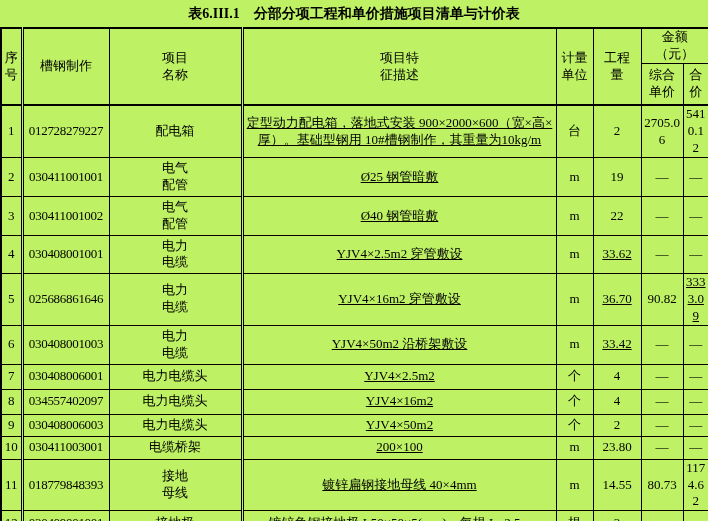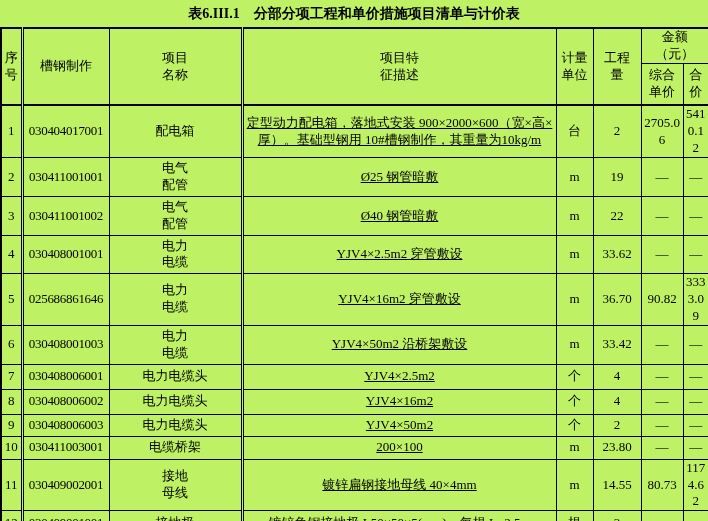--- a/index.html
+++ b/index.html
@@ -23,21 +23,21 @@
   }
   .boq thead th{white-space:pre-line;margin-top:20px;}
   thead tr.h2 th, thead th.rs{border-bottom:2px solid #000;}
   .dbl-left{border-left:3px double #000 !important;}
   .c-name{white-space:pre;}
   .c-desc{text-align:left;padding:0 3px;text-decoration:underline;}
   .c-code{font-size:13px;padding:0 1px;letter-spacing:-0.3px;}
   .c-qty{font-size:12px;}
   .c-up{font-size:12px;padding:0 5px;word-break:break-all;line-height:1.25;margin-left:16px;}
   .c-total{font-size:12px;padding:0;word-break:break-all;line-height:1.25;border-radius:6px;}
-  .b{font-weight:bold;}
+  .b{font-weight:bold;text-decoration:underline;}
 </style>
 </head>
 <body>
 
 <div class="page">
   <div class="title">表6.III.1    分部分项工程和单价措施项目清单与计价表</div>
 
   <table class="boq">
     <colgroup>
       <col style="width:21px">
@@ -66,21 +66,21 @@
       </tr>
       <tr class="h2" style="height:42px">
         <th>综合
 单价</th>
         <th>合价</th>
       </tr>
     </thead>
     <tbody id="boq-body">
         <tr style="height: 44px;">
           <td class="c-seq">1</td>
-          <td class="c-code dbl-left">030404017001</td>
+          <td class="c-code dbl-left">012728279227</td>
           <td class="c-name">配电箱</td>
           <td class="c-desc dbl-left">定型动力配电箱，落地式安装 900×2000×600（宽×高×厚）。基础型钢用 10#槽钢制作，其重量为10kg/m</td>
           <td class="c-unit">台</td>
           <td class="c-qty">2</td>
           <td class="c-up">2705.06</td>
           <td class="c-total">5410.12</td>
         </tr>
         <tr style="height: 39px;">
           <td class="c-seq">2</td>
           <td class="c-code dbl-left">030411001001</td>
@@ -141,21 +141,21 @@
           <td class="c-code dbl-left">030408006001</td>
           <td class="c-name">电力电缆头</td>
           <td class="c-desc dbl-left">YJV4×2.5m2</td>
           <td class="c-unit">个</td>
           <td class="c-qty">4</td>
           <td class="c-up">—</td>
           <td class="c-total">—</td>
         </tr>
         <tr style="height: 25px;">
           <td class="c-seq">8</td>
-          <td class="c-code dbl-left">030408006002</td>
+          <td class="c-code dbl-left">034557402097</td>
           <td class="c-name">电力电缆头</td>
           <td class="c-desc dbl-left">YJV4×16m2</td>
           <td class="c-unit">个</td>
           <td class="c-qty">4</td>
           <td class="c-up">—</td>
           <td class="c-total">—</td>
         </tr>
         <tr style="height: 22px;">
           <td class="c-seq">9</td>
           <td class="c-code dbl-left">030408006003</td>
@@ -171,21 +171,21 @@
           <td class="c-code dbl-left">030411003001</td>
           <td class="c-name">电缆桥架</td>
           <td class="c-desc dbl-left">200×100</td>
           <td class="c-unit">m</td>
           <td class="c-qty">23.80</td>
           <td class="c-up">—</td>
           <td class="c-total">—</td>
         </tr>
         <tr style="height: 40px;">
           <td class="c-seq">11</td>
-          <td class="c-code dbl-left">030409002001</td>
+          <td class="c-code dbl-left">018779848393</td>
           <td class="c-name">接地
 母线</td>
           <td class="c-desc dbl-left">镀锌扁钢接地母线 40×4mm</td>
           <td class="c-unit">m</td>
           <td class="c-qty">14.55</td>
           <td class="c-up">80.73</td>
           <td class="c-total">1174.62</td>
         </tr>
         <tr style="height: 25px;">
           <td class="c-seq">12</td>

